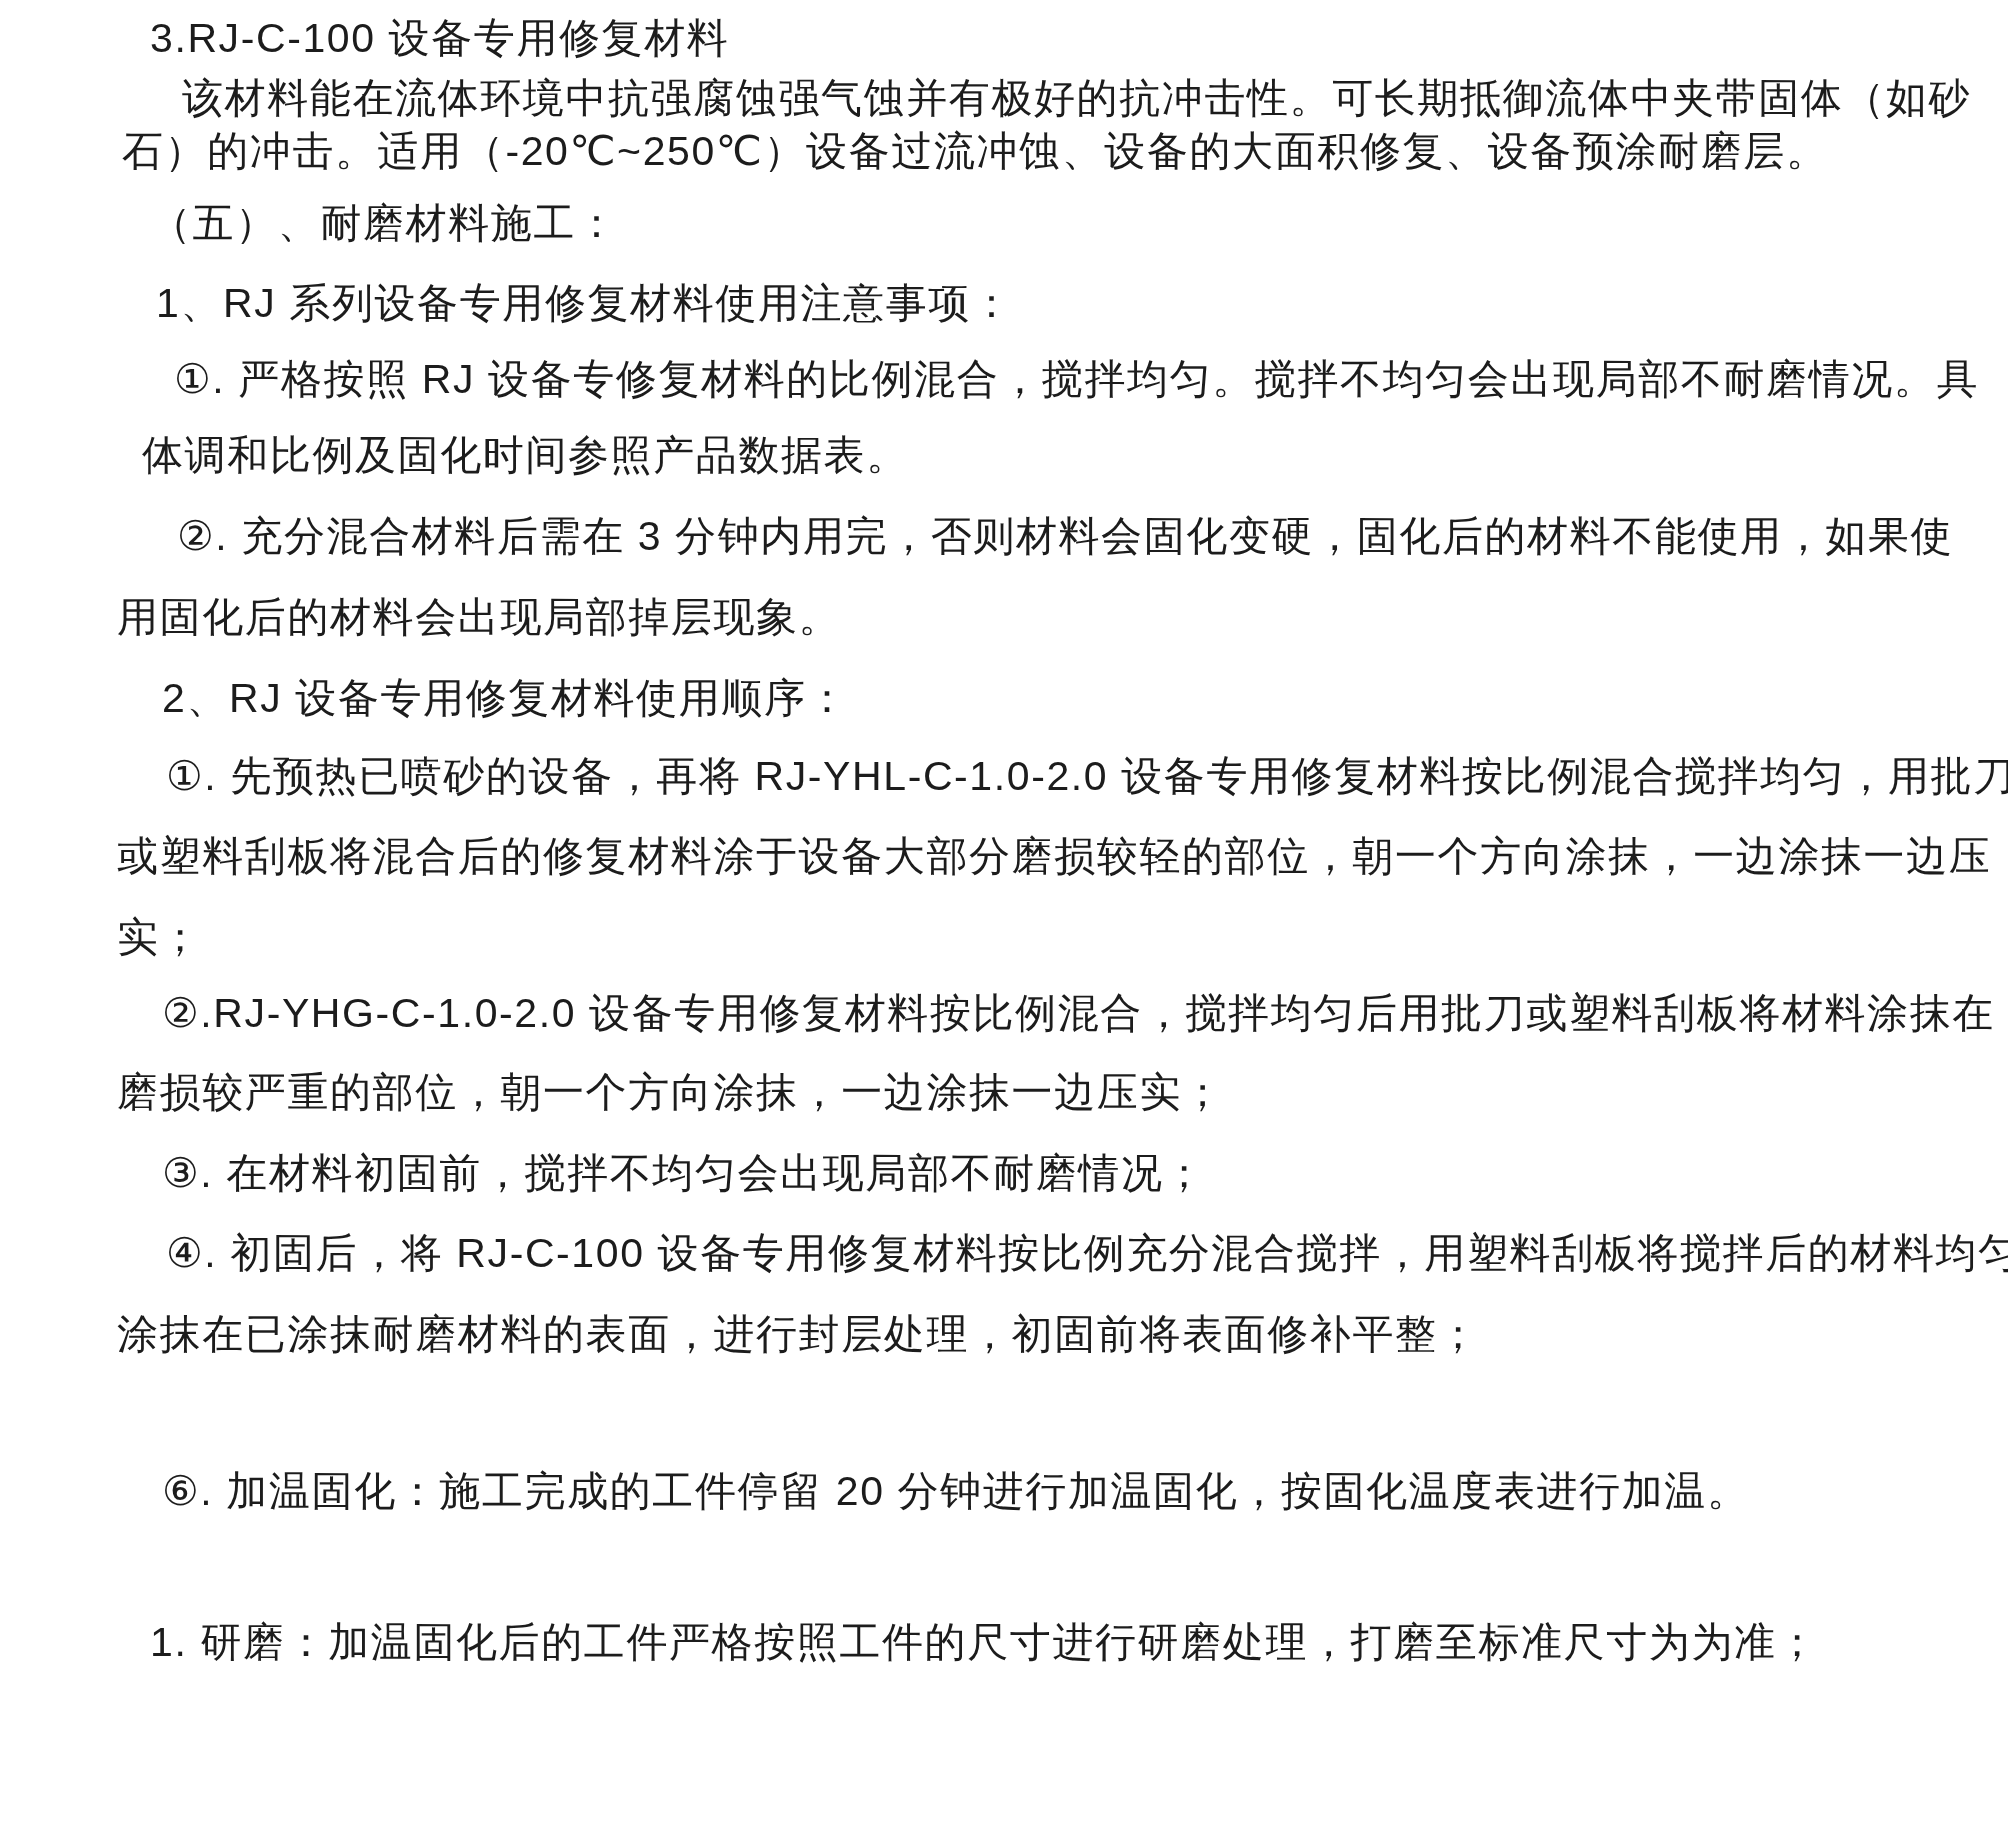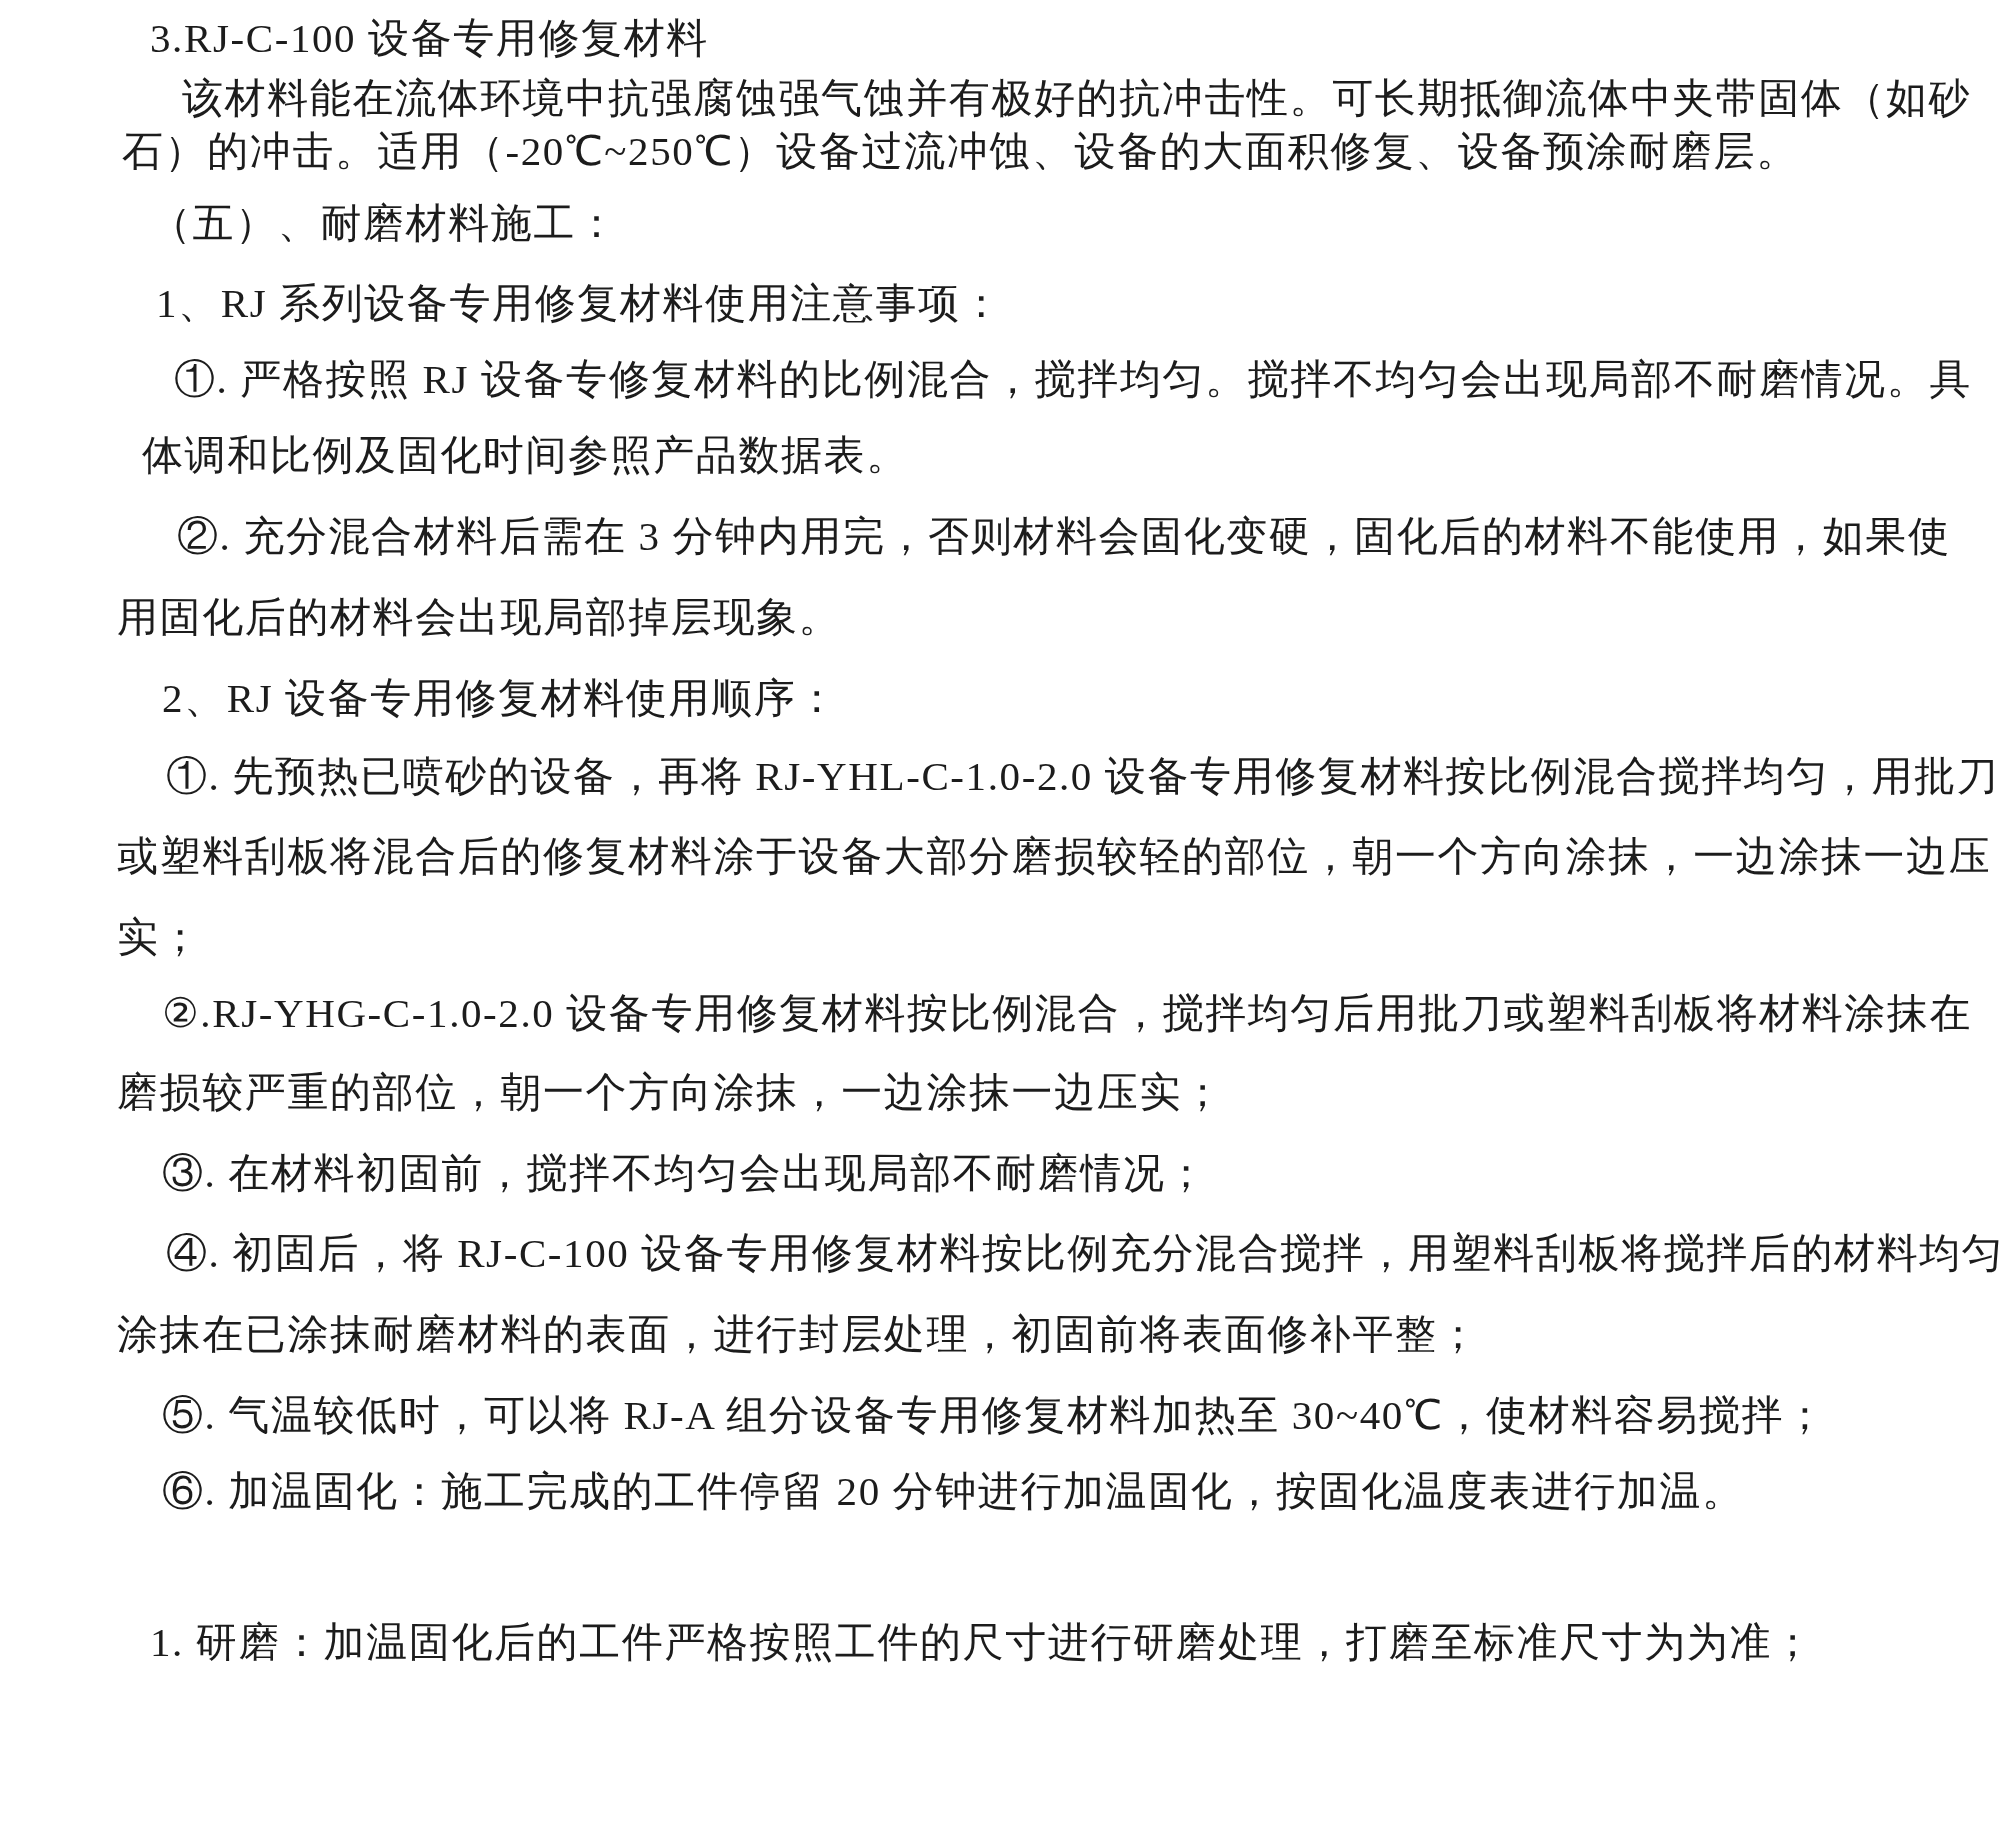--- a/index.html
+++ b/index.html
@@ -11,21 +11,20 @@
     height: 1831px;
     background: #ffffff;
     font-family: "Liberation Sans", "DejaVu Sans", sans-serif;
   }
   .page {
     position: relative;
     width: 2008px;
     height: 1831px;
     background: #ffffff;
     overflow: hidden;
-    font-family: Liberation Serif, serif;
   }
   .ln {
     position: absolute;
     white-space: pre;
     font-size: 41px;
     line-height: 47px;
     letter-spacing: 1.6px;
     color: #1c1c1c;
     font-weight: 500;
   }
@@ -48,17 +47,16 @@
   <div class="ln" style="top:594px;left:117px">用固化后的材料会出现局部掉层现象。</div>
   <div class="ln" style="top:675px;left:162px">2、RJ 设备专用修复材料使用顺序：</div>
   <div class="ln" style="top:753px;left:166px">①. 先预热已喷砂的设备，再将 RJ-YHL-C-1.0-2.0 设备专用修复材料按比例混合搅拌均匀，用批刀</div>
   <div class="ln" style="top:833px;left:117px">或塑料刮板将混合后的修复材料涂于设备大部分磨损较轻的部位，朝一个方向涂抹，一边涂抹一边压</div>
   <div class="ln" style="top:914px;left:117px">实；</div>
   <div class="ln" style="top:990px;left:162px">②.RJ-YHG-C-1.0-2.0 设备专用修复材料按比例混合，搅拌均匀后用批刀或塑料刮板将材料涂抹在</div>
   <div class="ln" style="top:1069px;left:117px">磨损较严重的部位，朝一个方向涂抹，一边涂抹一边压实；</div>
   <div class="ln" style="top:1150px;left:162px">③. 在材料初固前，搅拌不均匀会出现局部不耐磨情况；</div>
   <div class="ln" style="top:1230px;left:166px">④. 初固后，将 RJ-C-100 设备专用修复材料按比例充分混合搅拌，用塑料刮板将搅拌后的材料均匀</div>
   <div class="ln" style="top:1311px;left:117px">涂抹在已涂抹耐磨材料的表面，进行封层处理，初固前将表面修补平整；</div>
-  <div class="ln" style="top:1392px;left:162px">⑤. 气温较低时，可以将 RJ-A 组分设备专用修复材料加热至 30~40℃，使材料容易搅拌；</div>
   <div class="ln" style="top:1468px;left:162px">⑥. 加温固化：施工完成的工件停留 20 分钟进行加温固化，按固化温度表进行加温。</div>
   <div class="ln" style="top:1619px;left:150px">1. 研磨：加温固化后的工件严格按照工件的尺寸进行研磨处理，打磨至标准尺寸为为准；</div>
 </div>
 
 
 </body></html>

